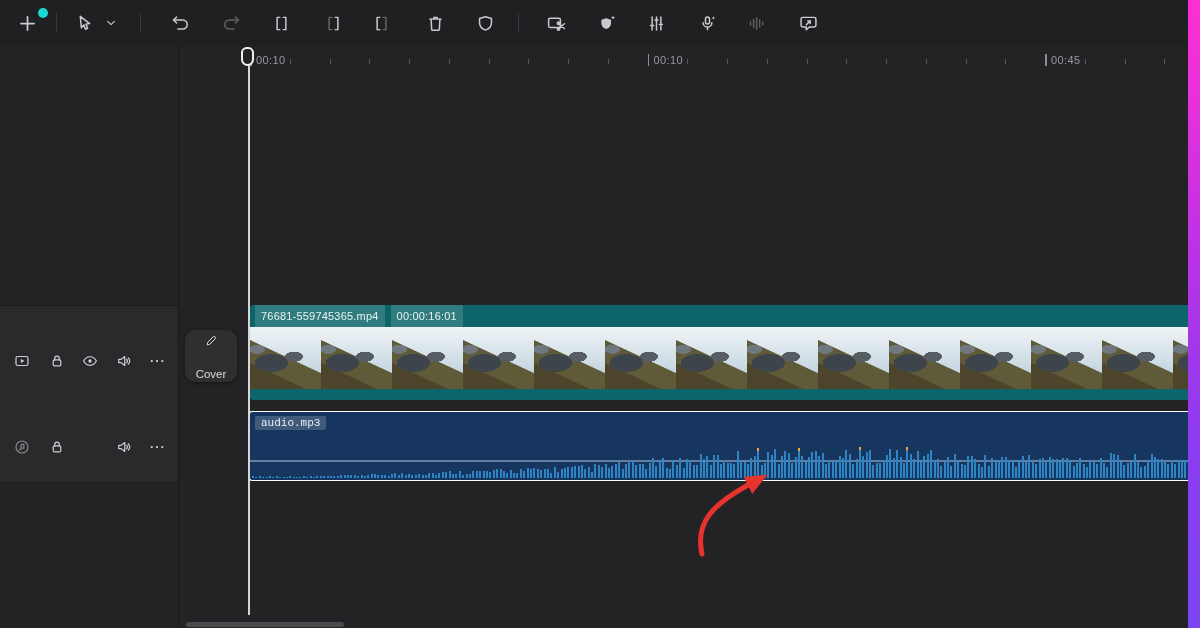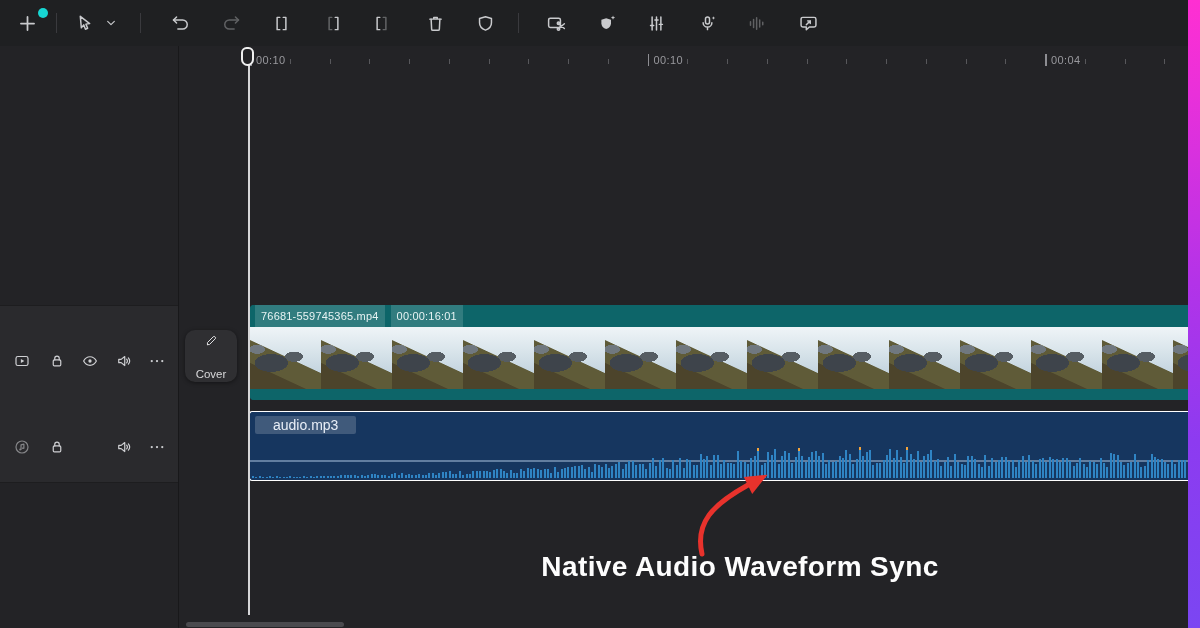--- a/index.html
+++ b/index.html
@@ -50,21 +50,21 @@
      radial-gradient(ellipse 16px 9px at 62% 48%, #565d63 0 55%, rgba(86,93,99,0) 56%),
      radial-gradient(ellipse 14px 8px at 10% 36%, #70787f 0 55%, rgba(112,120,128,0) 56%),
      linear-gradient(205deg, rgba(0,0,0,0) 48%, #5f5b38 49% 72%, #4c442b 73%),
      linear-gradient(180deg, #eff4f7 0%, #dbe6ec 35%, #c6d6e0 70%, #b9cdd9 100%);}
   .vc-footer{position:absolute;left:0;bottom:0;right:0;height:11px;background:#0d6569;}
   
   .audio-clip{position:absolute;left:249px;top:411px;width:951px;height:70px;cursor:pointer;
               box-sizing:border-box;border:1.5px solid #ffffff;border-right:0;border-radius:3px 0 0 3px;
               background:#16365f;overflow:hidden;}
   .ac-label{position:absolute;left:5px;top:4px;background:rgba(255,255,255,.18);border-radius:2px;
-            padding:1px 18px;font-size:14px;color:#e8eef7;}
+            padding:1px 6px;font-size:11px;color:#e8eef7;font-family:Liberation Mono, monospace;}
   .ac-line{position:absolute;left:0;right:0;top:48px;height:2px;background:rgba(173,197,226,.5);}
   .ac-wave{position:absolute;left:2px;right:0;bottom:2px;height:40px;display:flex;
            align-items:flex-end;overflow:hidden;}
   .wbar{flex:0 0 auto;width:2px;margin-right:1.4px;background:#2f84c4;}
   .wbar.peak{background:linear-gradient(180deg,#f2a43c 0 3px,#2f84c4 3px);}
   
   .playhead-line{position:absolute;left:248px;top:64px;width:2px;height:551px;background:#d6d6d8;}
   .playhead-handle{position:absolute;left:241px;top:47px;width:13px;height:19px;cursor:grab;
                    border:2.5px solid #efefef;border-radius:6px 6px 7px 7px;background:#232326;
                    box-sizing:border-box;}
@@ -282,21 +282,21 @@
       <div class="tickm" style="left: 687.25px;"></div>
       <div class="tickm" style="left: 727px;"></div>
       <div class="tickm" style="left: 766.75px;"></div>
       <div class="tickm" style="left: 806.5px;"></div>
       <div class="tickm" style="left: 846.25px;"></div>
       <div class="tickm" style="left: 886px;"></div>
       <div class="tickm" style="left: 925.75px;"></div>
       <div class="tickm" style="left: 965.5px;"></div>
       <div class="tickm" style="left: 1005.25px;"></div>
       <div class="tickM" style="left: 1045px;"></div>
-      <span class="rlabel" style="left: 1051px;">00:04</span>
+      <span class="rlabel" style="left: 1051px;">00:45</span>
       <div class="tickm" style="left: 1084.75px;"></div>
       <div class="tickm" style="left: 1124.5px;"></div>
       <div class="tickm" style="left: 1164.25px;"></div>
     </div>
 
   <div class="panel-divider"></div>
 
   <div class="trackrow row-video">
     <span class="thic" style="left:13px;top:46px"><svg>
           <use href="#t-video"></use>
@@ -645,20 +645,19 @@
         <div class="wbar" style="height: 18.54px;"></div>
         <div class="wbar" style="height: 21.1083px;"></div>
       </div>
   </div>
 
   <div class="playhead-line"></div>
   <div class="playhead-handle"></div>
 
   <div class="hscrollbar"></div>
 
-  <div class="annotation">Native Audio Waveform Sync</div>
   <svg class="arrow-svg" viewBox="0 0 110 100">
     <path d="M22 90 C 15 59, 32 41, 68 21" fill="none" stroke="#e8322c" stroke-width="5" stroke-linecap="round"></path>
     <polygon points="87.5,10.7 72.2,30 63.8,13" fill="#e8322c"></polygon>
   </svg>
 
   <div class="grad-border"></div>
 </div>
 
 </body></html>

